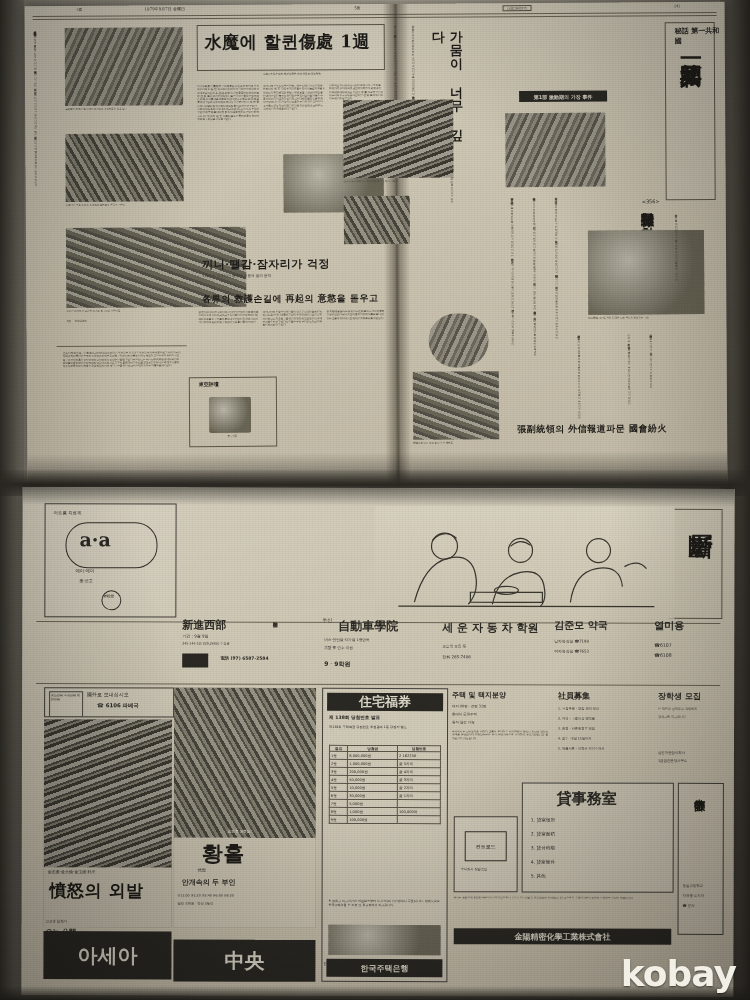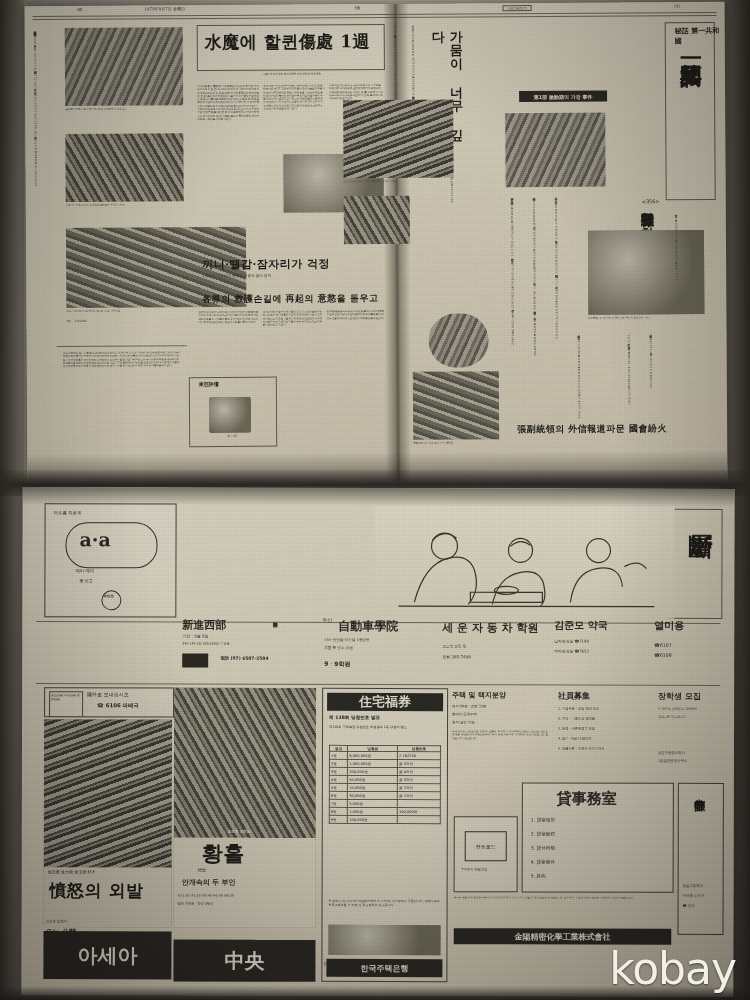--- a/index.html
+++ b/index.html
@@ -84,21 +84,21 @@
   .box{position:absolute;border:1px solid #5e5849;}
   .kbox{position:absolute;border:1.3px solid #43403a;background:rgba(255,255,255,.06);}
   .blk{position:absolute;background:#2a2823;color:#dcd7c8;font-weight:bold;}
   .ad{position:absolute;overflow:hidden;}
   .adt{font-family:"DejaVu Sans",sans-serif;color:#2c2a25;}
 
   
   #wm{
     position:absolute;right:14px;bottom:6px;
     font-family:"DejaVu Sans",sans-serif;
-    font-size:44px;font-weight:normal;color:#f2efe6;
+    font-size:36px;font-weight:bold;color:#f2efe6;
     text-shadow:0 1px 2px rgba(0,0,0,.55);
     letter-spacing:-1px;
   }
   
   #grain{position:absolute;inset:0;pointer-events:none;
     background-image:
       repeating-linear-gradient(0deg,rgba(0,0,0,.035) 0 1px,rgba(255,255,255,0) 1px 2px),
       repeating-linear-gradient(90deg,rgba(0,0,0,.02) 0 1px,rgba(255,255,255,0) 1px 3px);
     mix-blend-mode:multiply;}
   #vig{position:absolute;inset:0;pointer-events:none;

